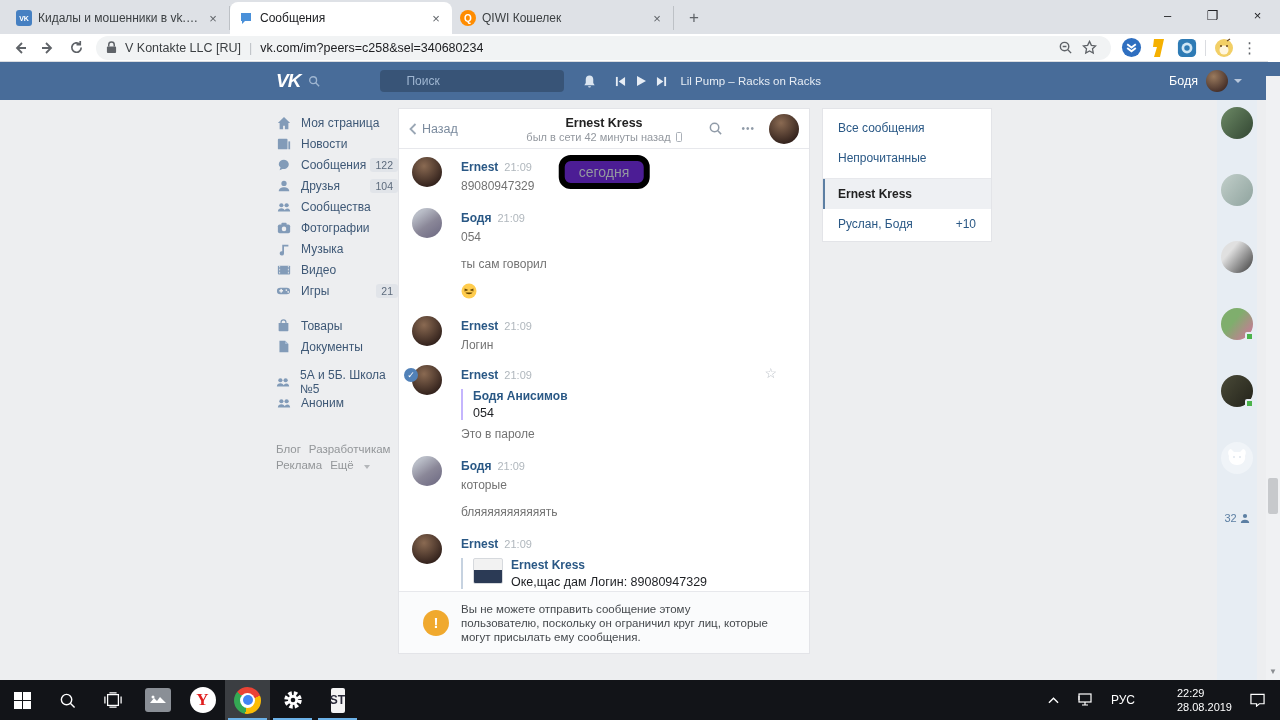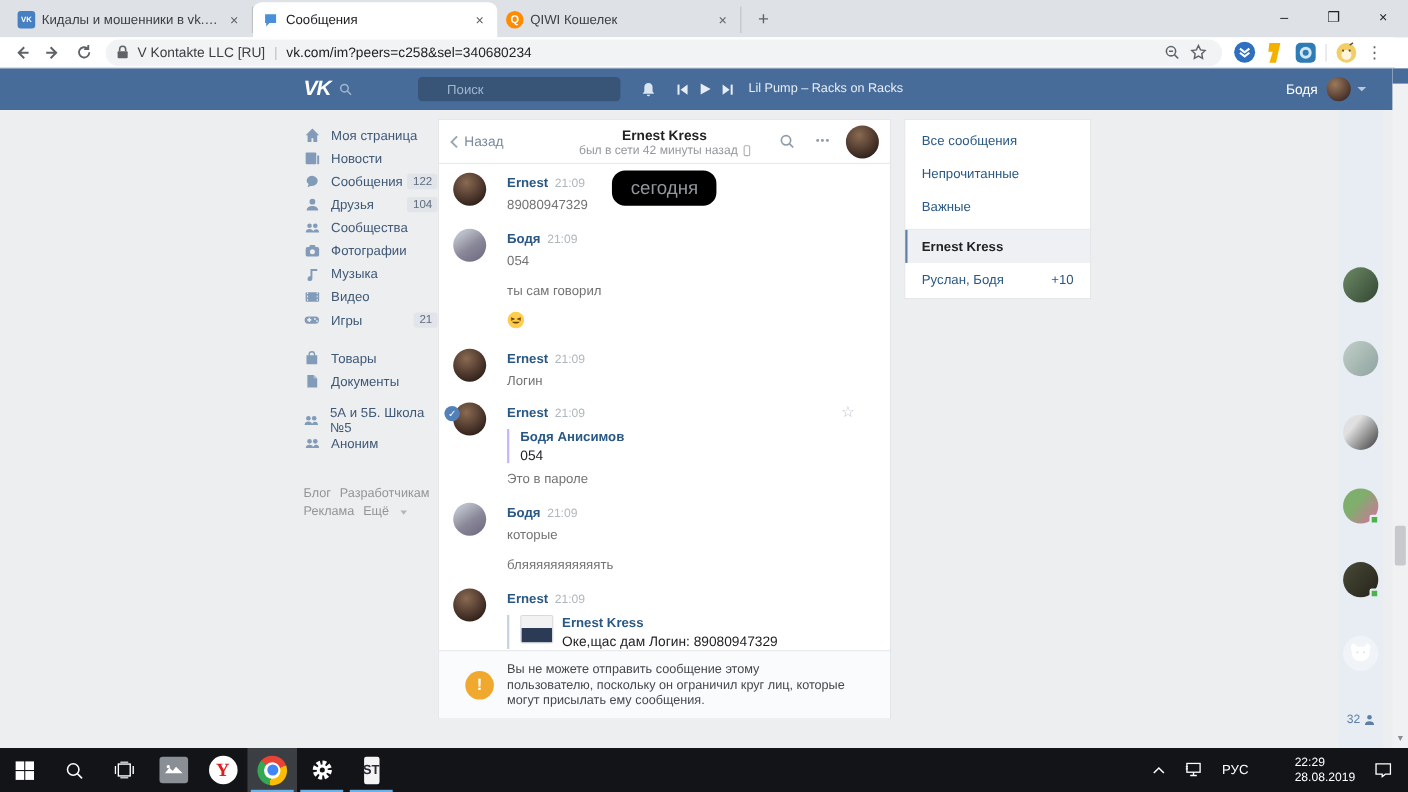--- a/index.html
+++ b/index.html
@@ -70,21 +70,21 @@
   .back-btn svg { margin-right:5px; }
   .chat-title-wrap { position:absolute; left:0; right:0; top:0; height:40px; display:flex; flex-direction:column; align-items:center; justify-content:center; pointer-events:none; }
   .chat-title { font-size:12.5px; font-weight:bold; color:#222; }
   .chat-status { font-size:11px; color:#93989f; display:flex; align-items:center; margin-top:1px; }
   .phone-ic { display:inline-block; width:6px; height:10px; border:1px solid #aab0b8; border-radius:1.5px; margin-left:5px; }
   .chat-head-right { margin-left:auto; display:flex; align-items:center; }
   .chat-head-right .hic { color:#909ba8; margin-left:18px; display:flex; align-items:center; cursor:pointer; }
   .chat-head-av { width:30px; height:30px; border-radius:50%; margin-left:14px; background:radial-gradient(circle at 40% 30%, #8a6a52, #34231d 75%); }
 
   .messages { flex:1; position:relative; overflow:hidden; padding-top:2px; }
-  .date-pill { position:absolute; top:6px; left:50%; transform:translateX(-50%); background:#000000; border:3px solid #000000; color:#93989f; font-size:17px; padding:3px 14px; border-radius:12px; }
+  .date-pill { position:absolute; top:6px; left:50%; transform:translateX(-50%); background:#4c1d95; border:6px solid #000000; color:#93989f; font-size:14px; padding:3px 14px; border-radius:12px; }
   .msg { position:relative; padding:9px 20px 0 62px; }
   .msg-av { position:absolute; left:13px; top:9px; width:30px; height:30px; border-radius:50%; cursor:pointer; }
   .av-ernest { background:radial-gradient(circle at 40% 30%, #8a6a52, #34231d 75%); }
   .av-bodya { background:linear-gradient(145deg,#b9bdc7 20%,#8a8798 55%,#6a6680); }
   .msg-author { font-size:12px; font-weight:bold; color:#2a5885; cursor:pointer; }
   .msg-time { font-size:11px; color:#b0b7bd; margin-left:6px; }
   .msg-line { font-size:12px; color:#737373; margin-top:4px; }
   .msg-line.sep { margin-top:13px; }
   .quote { border-left:2px solid #c4b5fd; padding-left:10px; margin:6px 0 2px; }
   .quote-name { font-size:12px; font-weight:bold; color:#2a5885; cursor:pointer; }
@@ -103,21 +103,21 @@
   .filter-panel { position:absolute; left:822px; top:8px; width:170px; background:#fff; border:1px solid #e3e4e8; padding:4px 0 2px; }
   .filter-link { padding:8px 15px; font-size:12px; color:#2a5885; cursor:pointer; }
   .filter-div { border-top:1px solid #e7e8ec; margin:5px 0 0; }
   .chat-row { padding:8px 15px; font-size:12px; display:flex; cursor:pointer; }
   .chat-row.active { background:#eef0f3; border-left:2px solid #5c7fa3; padding-left:13px; font-weight:bold; color:#222; }
   .chat-row .row-name { color:#2a5885; }
   .chat-row.active .row-name { color:#222; }
   .row-badge { margin-left:auto; color:#2a5885; }
 
   
-  .friends-strip { position:absolute; right:9px; top:0; bottom:0; width:40px; background:#e7edf3; display:flex; flex-direction:column; justify-content:flex-end; align-items:center; padding-bottom:20px;gap:28px; }
+  .friends-strip { position:absolute; right:9px; top:0; bottom:0; width:40px; background:#e7edf3; display:flex; flex-direction:column; align-items:center; padding-bottom:20px;gap:28px; }
   .fr-av { width:32px; height:32px; border-radius:50%; margin-top:7px; position:relative; cursor:pointer; }
   .fr1 { background:linear-gradient(130deg,#6d8a66,#324632); }
   .fr2 { background:linear-gradient(130deg,#c2cfca,#8fa39e); }
   .fr3 { background:linear-gradient(130deg,#e0e0e0 30%,#3a3a3a); }
   .fr4 { background:linear-gradient(130deg,#7fae6d 40%,#d86fa0); }
   .fr5 { background:linear-gradient(130deg,#4a4a38,#23231a); }
   .fr6 { background:#f0f4f8; display:flex; align-items:center; justify-content:center; }
   .fr-badge { position:absolute; right:-1px; bottom:-1px; width:9px; height:9px; border-radius:2px; background:#4bb34b; border:2px solid #e7edf3; }
   .fr-count { margin-top:10px; font-size:11px; color:#5c7fa3; display:flex; align-items:center; }
   .fr-count svg { margin-left:3px; }
@@ -522,21 +522,20 @@
 
         <div class="chat-warning">
           <span class="warn-ic">!</span>
           <span class="warn-text">Вы не можете отправить сообщение этому пользователю, поскольку он ограничил круг лиц, которые могут присылать ему сообщения.</span>
         </div>
       </main>
 
       <aside class="filter-panel">
         <div class="filter-link">Все сообщения</div>
         <div class="filter-link">Непрочитанные</div>
-        <div class="filter-link">Важные</div>
         <div class="filter-div"></div>
         <div class="chat-row active">
           <span class="row-name">Ernest Kress</span>
         </div>
         <div class="chat-row">
           <span class="row-name">Руслан, Бодя</span>
           <span class="row-badge">+10</span>
         </div>
       </aside>
 

